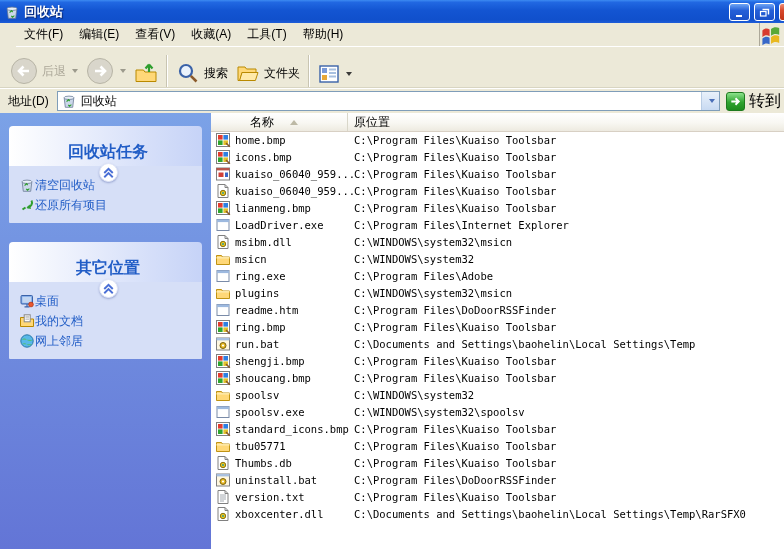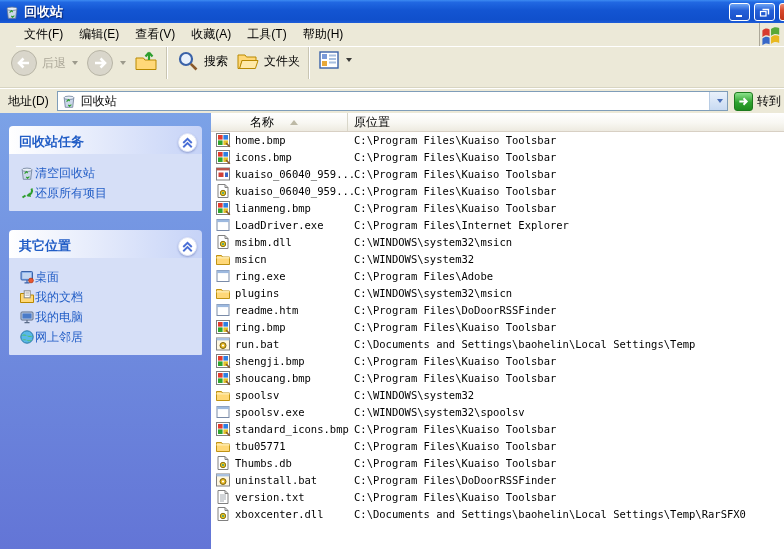--- a/index.html
+++ b/index.html
@@ -20,21 +20,21 @@
   .winbtn svg{width:13px;height:13px;}
   
   .menubar{position:absolute;top:23px;left:16px;right:0;height:24px;background:#ECE9D8;
     display:flex;align-items:stretch;border-bottom:1px solid #fff;box-sizing:border-box;}
   .menu-item{display:flex;align-items:center;padding:0 8px;font-size:12px;color:#000;cursor:default;}
   .menulogo{margin-left:auto;width:24px;display:flex;align-items:center;justify-content:center;
     border-left:1px solid #ACA899;background:#ECE9D8;}
   .menulogo svg{width:18px;height:18px;}
   
   .toolbar{position:absolute;top:47px;left:0;right:0;height:41px;background:#ECE9D8;
-    display:flex;align-items:flex-start;border-bottom:1px solid #D8D5C2;box-sizing:border-box;padding-left:6px;}
+    display:flex;align-items:flex-end;border-bottom:1px solid #D8D5C2;box-sizing:border-box;padding-left:6px;}
   .tbtn{display:flex;align-items:center;gap:4px;padding:2px 4px;cursor:default;}
   .tbtn .lbl{font-size:12px;}
   .tbtn .lbl.disabled{color:#ACA899;}
   .navcircle{width:28px;height:28px;}
   .caret{width:0;height:0;border-left:3px solid transparent;border-right:3px solid transparent;
     border-top:4px solid #9C9A8C;margin-left:2px;}
   .caret.dark{border-top-color:#3A3A38;}
   .tsep{width:1px;height:32px;background:#C9C5B2;border-right:1px solid #fff;margin:0 4px;}
   .ticon24{width:24px;height:24px;}
   
@@ -46,29 +46,29 @@
   .addr-combo .icon{width:16px;height:16px;margin-right:4px;}
   .addr-value{font-size:12px;}
   .addr-drop{position:absolute;right:0;top:0;bottom:0;width:17px;
     background:linear-gradient(180deg,#E9F1FB,#C8DAF2);border-left:1px solid #B8CCE4;
     display:flex;align-items:center;justify-content:center;}
   .addr-drop .caret{border-top-color:#4A6FB8;}
   .gobtn{display:flex;align-items:center;margin-left:6px;gap:4px;flex:0 0 auto;}
   .go-icon{width:19px;height:19px;border-radius:3px;border:1px solid #1E7A1E;box-sizing:border-box;
     background:linear-gradient(180deg,#8CE28C,#2FA32F 55%,#1E8C1E);
     display:flex;align-items:center;justify-content:center;}
-  .go-label{font-size:12px;white-space:nowrap;}
+  .go-label{font-size:16px;white-space:nowrap;}
   
   .content{position:absolute;top:113px;left:0;right:0;bottom:0;display:flex;}
   .sidebar{width:211px;flex:0 0 211px;background:linear-gradient(180deg,#7BA2E7,#6375D6);
     padding:13px 9px 0 9px;box-sizing:border-box;}
   .panel{margin-bottom:19px;}
   .panel-header{height:24px;border-radius:4px 4px 0 0;
     background:linear-gradient(90deg,#FFFFFF,#C6D3F7);display:flex;align-items:center;
-    padding:4px 5px 0 10px;color:#215DC6;font-weight:bold;font-size:13px;cursor:pointer;}
+    padding:16px 5px 0 10px;color:#215DC6;font-weight:bold;font-size:16px;cursor:pointer;flex-direction:column;}
   .panel-header .ptitle{flex:1;}
   .chev{width:17px;height:17px;border-radius:50%;background:#fff;border:1px solid #E0E6F8;
     display:flex;align-items:center;justify-content:center;box-shadow:0 1px 2px rgba(40,60,140,.35);}
   .chev svg{width:11px;height:11px;}
   .panel-body{background:#D6DFF7;padding:9px 4px 8px 10px;border-radius:0 0 1px 1px;}
   .side-item{display:flex;align-items:center;min-height:20px;color:#215DC6;
     font-size:12px;cursor:pointer;}
   .side-item .icon{width:16px;height:16px;flex:0 0 16px;}
   
   .filelist{flex:1;background:#fff;position:relative;overflow:hidden;}
@@ -298,30 +298,20 @@
                   <path d="M1.5 4.5h5l1 1.5h7v7.5h-13z" fill="#FFD878" stroke="#B98900"></path>
                   <rect x="5.2" y="1.8" width="6" height="7" fill="#fff" stroke="#888"></rect>
                   <path d="M6.4 3.3h3.6M6.4 4.8h3.6M6.4 6.3h3.6" stroke="#A0A0A0" stroke-width=".7"></path>
                 </svg>
               </span>
               <span>我的文档</span>
             </div>
             <div class="side-item">
               <span class="icon">
                 <svg viewBox="0 0 16 16">
-                  <rect x="2" y="3" width="12" height="8" rx="1" fill="#C8D4E8" stroke="#5A6B88"></rect>
-                  <rect x="3.4" y="4.4" width="9.2" height="5.2" fill="#4A7AC8"></rect>
-                  <path d="M5.5 13.6h5M8 11v2.6" stroke="#5A6B88" stroke-width="1.2" fill="none"></path>
-                </svg>
-              </span>
-              <span>我的电脑</span>
-            </div>
-            <div class="side-item">
-              <span class="icon">
-                <svg viewBox="0 0 16 16">
                   <circle cx="8" cy="8" r="6.2" fill="#58B8E8" stroke="#2878A8"></circle>
                   <path d="M2.5 6.5c2-1.6 4-1 5.5.4s3.8 1.6 5.5.2" fill="#50C070"></path>
                   <path d="M3 11c1.8-1.2 3.6-.8 5 .4s3.4 1.2 5-.2" fill="#50C070"></path>
                 </svg>
               </span>
               <span>网上邻居</span>
             </div>
           </div>
         </div>
       </div>

